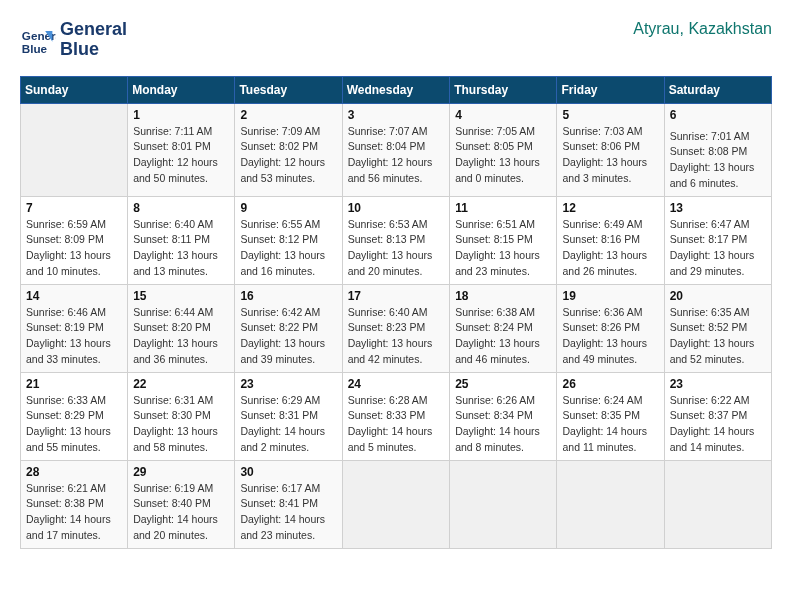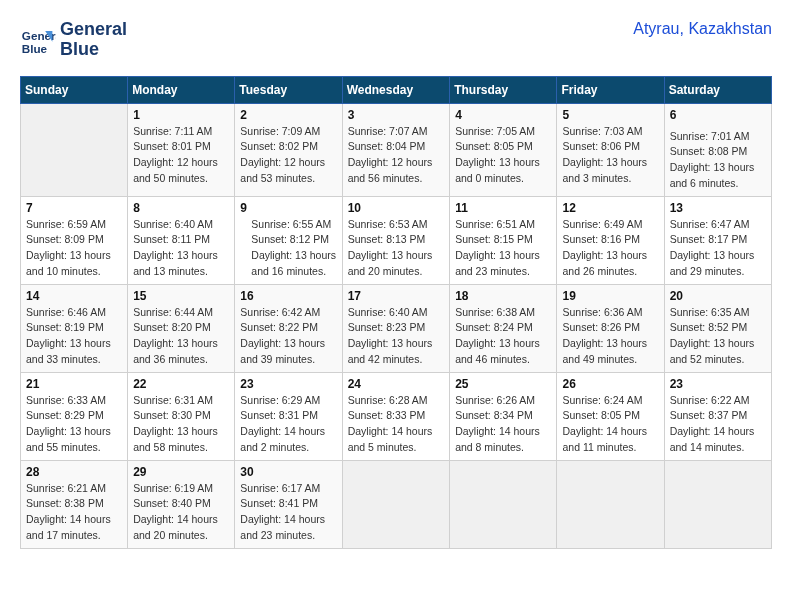--- a/index.html
+++ b/index.html
@@ -34,21 +34,21 @@
     .title-block {
       text-align: right;
     }
     .month-title {
       font-size: 36px;
       font-weight: bold;
       color: #1a1a2e;
     }
     .location-title {
       font-size: 16px;
-      color: #1d4ed8;
+      color: #0f766e;
     }
     .calendar {
       width: 100%;
       border-collapse: collapse;
       font-size: 11px;
     }
     .calendar thead tr th {
       background-color: #0c4a6e;
       color: #fff;
       padding: 6px 4px;
@@ -172,21 +172,21 @@
         </td>
         <td>
           <span class="day-num">8</span>
           <div class="day-info" style="white-space: pre-line;">Sunrise: 6:40 AM
 Sunset: 8:11 PM
 Daylight: 13 hours
 and 13 minutes.</div>
         </td>
         <td>
           <span class="day-num">9</span>
-          <div class="day-info" style="white-space: pre-line; margin-left: 11px;">Sunrise: 6:55 AM
+          <div class="day-info" style="white-space: pre-line;">Sunrise: 6:55 AM
 Sunset: 8:12 PM
 Daylight: 13 hours
 and 16 minutes.</div>
         </td>
         <td>
           <span class="day-num">10</span>
           <div class="day-info" style="white-space: pre-line;">Sunrise: 6:53 AM
 Sunset: 8:13 PM
 Daylight: 13 hours
 and 20 minutes.</div>
@@ -296,21 +296,21 @@
         <td>
           <span class="day-num">25</span>
           <div class="day-info" style="white-space: pre-line;">Sunrise: 6:26 AM
 Sunset: 8:34 PM
 Daylight: 14 hours
 and 8 minutes.</div>
         </td>
         <td>
           <span class="day-num">26</span>
           <div class="day-info" style="white-space: pre-line;">Sunrise: 6:24 AM
-Sunset: 8:05 PM
+Sunset: 8:35 PM
 Daylight: 14 hours
 and 11 minutes.</div>
         </td>
         <td>
           <span class="day-num">23</span>
           <div class="day-info" style="white-space: pre-line;">Sunrise: 6:22 AM
 Sunset: 8:37 PM
 Daylight: 14 hours
 and 14 minutes.</div>
         </td>

